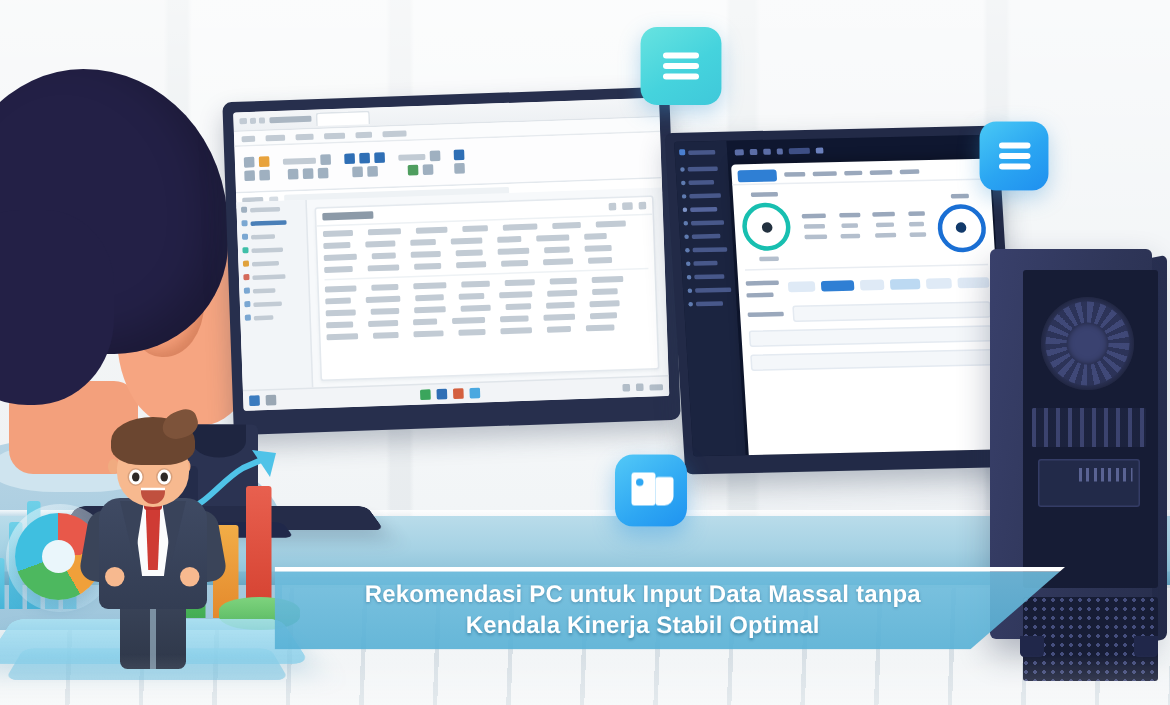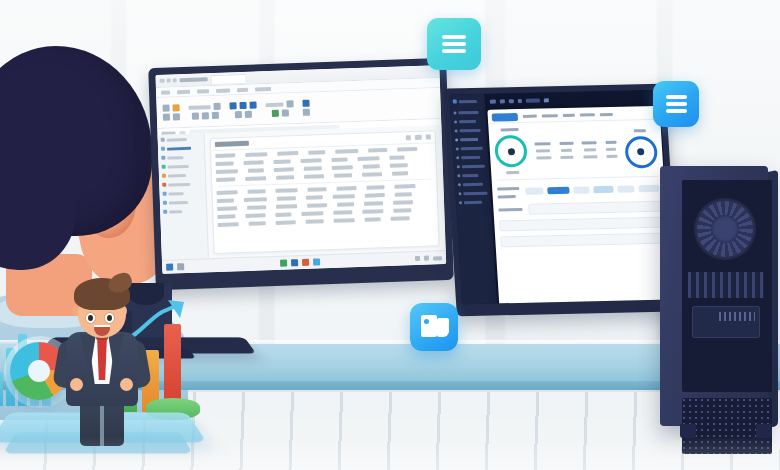--- a/index.html
+++ b/index.html
@@ -756,15 +756,19 @@
         <span class="m-brow r"></span>
         <span class="m-eye l"></span>
         <span class="m-eye r"></span>
         <span class="m-mouth"></span>
       </div>
       <div class="m-hair"></div>
       <div class="m-hair-tuft"></div>
     </div>
   </div>
 
+  <div class="banner">
+    <div class="banner-text">Rekomendasi PC untuk Input Data Massal tanpa
+Kendala Kinerja Stabil Optimal</div>
+  </div>
 
   <div class="fade-bottom"></div>
 </div>
 
 </body></html>

